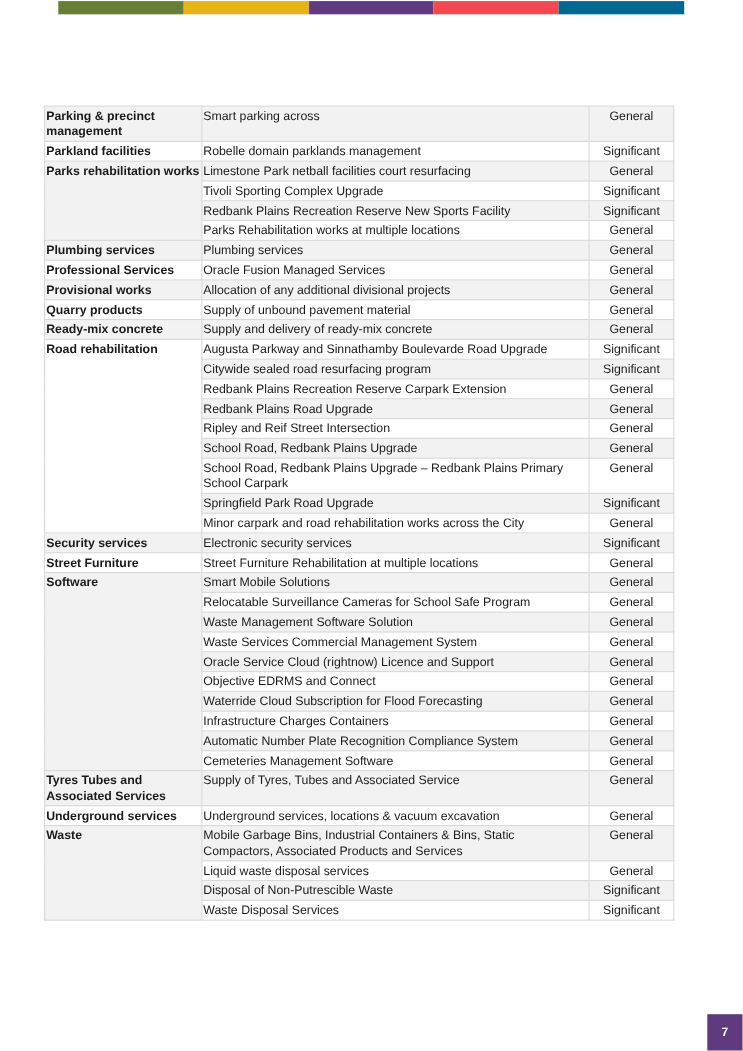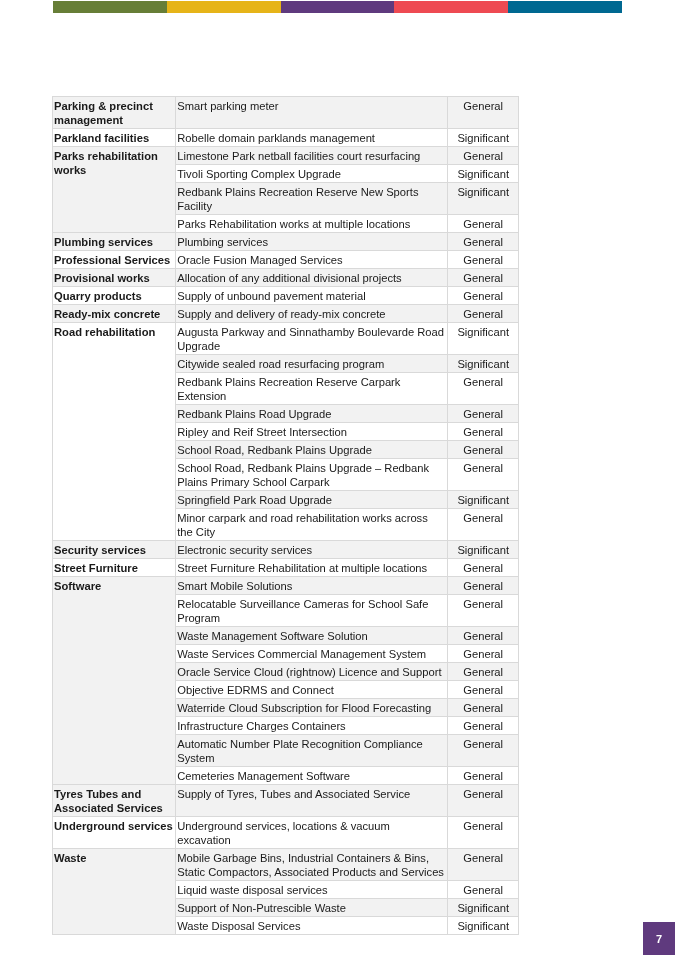--- a/index.html
+++ b/index.html
@@ -1,20 +1,20 @@
 <!DOCTYPE html>
 <html><head>
 <meta charset="utf-8">
 <style>
   html, body { margin:0; padding:0; background:#ffffff; }
   body { width:675px; height:955px; position:relative; overflow:hidden;
          font-family:"Liberation Sans", sans-serif; color:#1a1a1a; }
   .topbar { position:absolute; left:53px; top:1px; width:569px; height:12px; display:flex; }
   .topbar span { flex:1; height:100%; }
-  table.main { position:absolute; left:52px; top:96px; width:467px;
+  table.main { position:absolute; left:40px; top:96px; width:573px;
                border-collapse:collapse; font-size:11.2px; line-height:14px; }
   table.main td { border:1px solid #d9d9d9; padding:2px 1px 1px 1px; vertical-align:top; }
   td.cat { width:140px; font-weight:bold; }
   td.desc { width:350px; }
   td.rating { width:74px;text-align:center; }
   tr.shade td { background:#f2f2f2; }
   td.cat.white { background:#ffffff !important; }
   td.cat.grey { background:#f2f2f2 !important; }
   .pagebadge { position:absolute; left:643px; top:922px; width:32px; height:33px;
                color:#fff; font-weight:bold; font-size:11px; display:flex; align-items:center; justify-content:center; }
@@ -27,21 +27,21 @@
     <span style="background: rgb(230, 180, 24);"></span>
     <span style="background: rgb(95, 58, 126);"></span>
     <span style="background: rgb(238, 74, 82);"></span>
     <span style="background: rgb(0, 104, 145);"></span>
   </div>
 
 <table class="main">
   <tbody id="tbody">
       <tr class="shade">
         <td class="cat grey" rowspan="1">Parking &amp; precinct management</td>
-        <td class="desc">Smart parking meter</td>
+        <td class="desc">Smart parking across</td>
         <td class="rating">General</td>
       </tr>
       <tr>
         <td class="cat white" rowspan="1">Parkland facilities</td>
         <td class="desc">Robelle domain parklands management</td>
         <td class="rating">Significant</td>
       </tr>
       <tr class="shade">
         <td class="cat grey" rowspan="4">Parks rehabilitation works</td>
         <td class="desc">Limestone Park netball facilities court resurfacing</td>
@@ -185,21 +185,21 @@
       <tr class="shade">
         <td class="cat grey" rowspan="4">Waste</td>
         <td class="desc">Mobile Garbage Bins, Industrial Containers &amp; Bins, Static Compactors, Associated Products and Services</td>
         <td class="rating">General</td>
       </tr>
       <tr>
         <td class="desc">Liquid waste disposal services</td>
         <td class="rating">General</td>
       </tr>
       <tr class="shade">
-        <td class="desc">Support of Non-Putrescible Waste</td>
+        <td class="desc">Disposal of Non-Putrescible Waste</td>
         <td class="rating">Significant</td>
       </tr>
       <tr>
         <td class="desc">Waste Disposal Services</td>
         <td class="rating">Significant</td>
       </tr>
     </tbody>
 </table>
 
 <div class="pagebadge" id="badge" style="background: rgb(95, 58, 126);">

